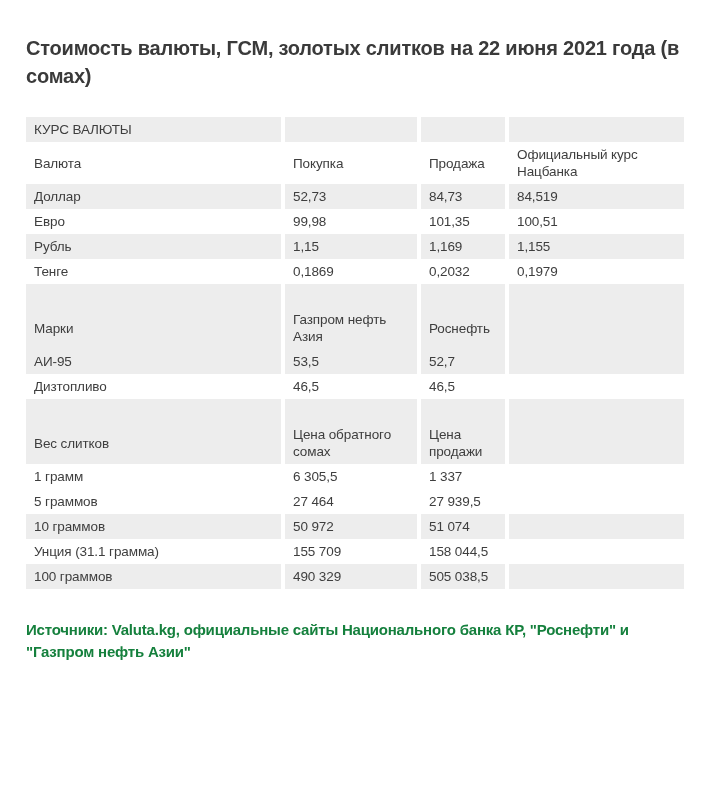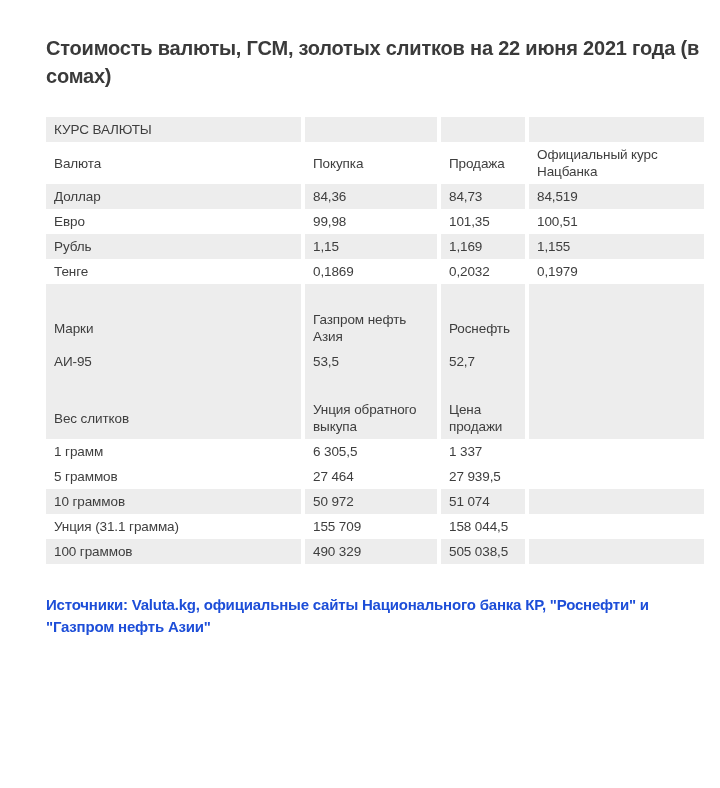--- a/index.html
+++ b/index.html
@@ -4,21 +4,21 @@
 <style>
   * { margin: 0; padding: 0; box-sizing: border-box; }
   html, body {
     width: 720px;
     background: #ffffff;
     font-family: "Liberation Sans", "DejaVu Sans", sans-serif;
   }
   body { height: 788px; overflow: hidden; }
   .page {
     width: 658px;
-    margin-left: 46px;
+    margin-left: 26px;
     padding-top: 34px;
   }
   .page-title {
     font-size: 20px;
     line-height: 28px;
     font-weight: bold;
     color: #3a3a3a;
     letter-spacing: -0.2px;
     margin-bottom: 27px;
   }
@@ -41,21 +41,21 @@
   table.rates td + td { border-left: 4px solid #ffffff; }
   tr.stripe-gray td { background: #ededed; }
   tr.stripe-white td { background: #ffffff; }
   tr.row-section td { height: 16px; }
   tr.row-spacer td { height: 23px; }
   .sources-note {
     margin-top: 30px;
     font-size: 15px;
     line-height: 22px;
     font-weight: bold;
-    color: #1d4ed8;
+    color: #15803d;
     letter-spacing: -0.2px;
     max-width: 660px;
   }
 </style>
 </head>
 <body>
 
 <div class="page">
   <h1 class="page-title">Стоимость валюты, ГСМ, золотых слитков на 22 июня 2021 года (в сомах)</h1>
 
@@ -74,21 +74,21 @@
           <td></td>
         </tr>
         <tr class="row-header stripe-white">
           <td>Валюта</td>
           <td>Покупка</td>
           <td>Продажа</td>
           <td>Официальный курс Нацбанка</td>
         </tr>
         <tr class="row-data stripe-gray">
           <td>Доллар</td>
-          <td>84,36</td>
+          <td>52,73</td>
           <td>84,73</td>
           <td>84,519</td>
         </tr>
         <tr class="row-data stripe-white">
           <td>Евро</td>
           <td>99,98</td>
           <td>101,35</td>
           <td>100,51</td>
         </tr>
         <tr class="row-data stripe-gray">
@@ -114,29 +114,35 @@
           <td>Газпром нефть Азия</td>
           <td>Роснефть</td>
           <td></td>
         </tr>
         <tr class="row-data stripe-gray">
           <td>АИ-95</td>
           <td>53,5</td>
           <td>52,7</td>
           <td></td>
         </tr>
+        <tr class="row-data stripe-white">
+          <td>Дизтопливо</td>
+          <td>46,5</td>
+          <td>46,5</td>
+          <td></td>
+        </tr>
         <tr class="row-spacer stripe-gray">
           <td></td>
           <td></td>
           <td></td>
           <td></td>
         </tr>
         <tr class="row-header stripe-gray">
           <td>Вес слитков</td>
-          <td>Унция обратного выкупа</td>
+          <td>Цена обратного сомах</td>
           <td>Цена продажи</td>
           <td></td>
         </tr>
         <tr class="row-data stripe-white">
           <td>1 грамм</td>
           <td>6 305,5</td>
           <td>1 337</td>
           <td></td>
         </tr>
         <tr class="row-data stripe-white">

